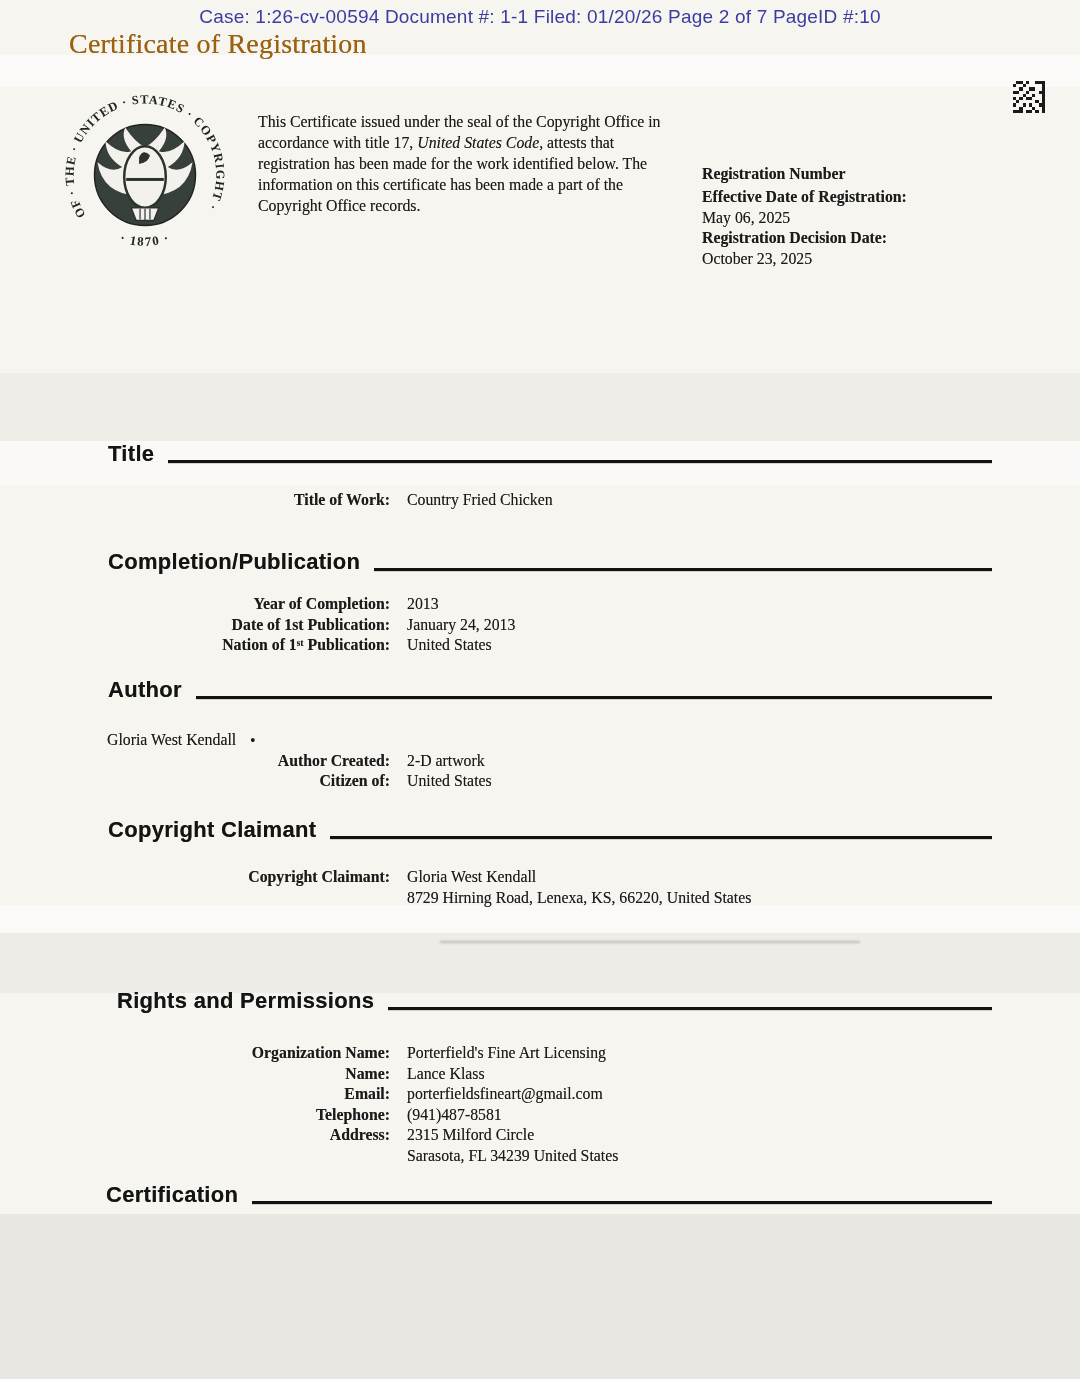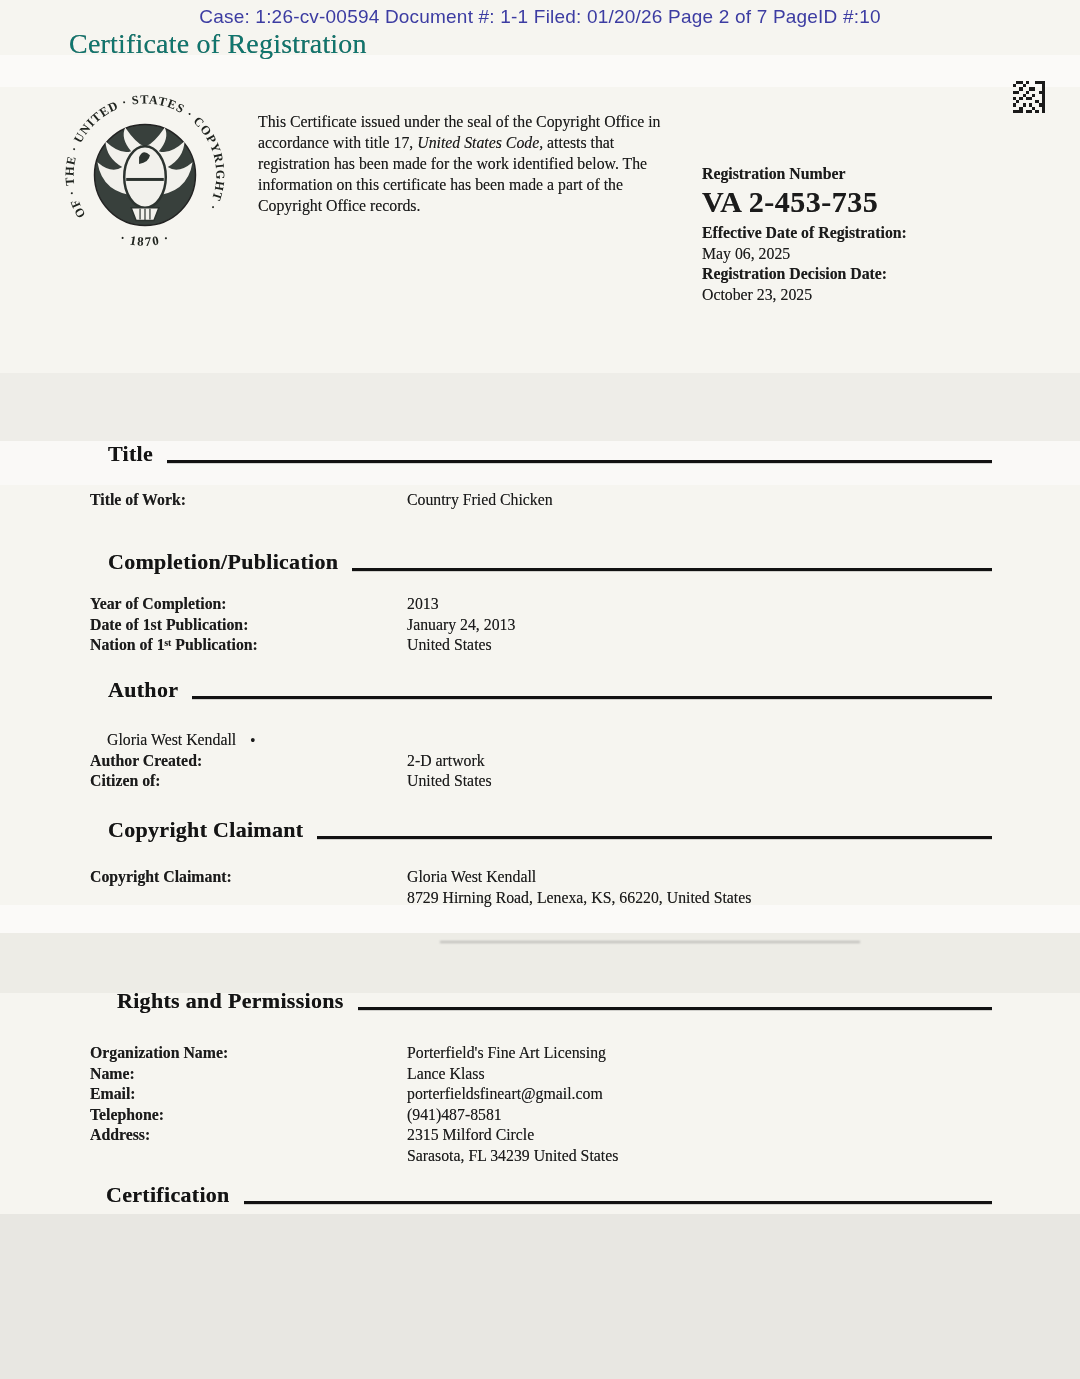--- a/index.html
+++ b/index.html
@@ -25,21 +25,21 @@
   .smudge { position: absolute; left: 440px; top: 941px; width: 420px; height: 2px; background: rgba(40,40,40,0.25); filter: blur(1px); }
 
   .case-header {
     position: absolute; top: 6px; left: 0; width: 100%;
     text-align: center;
     font-family: "Liberation Sans", "DejaVu Sans", sans-serif;
     font-size: 19px; color: #3c3ca2; letter-spacing: 0.2px;
   }
   .doc-title {
     position: absolute; top: 28px; left: 69px;
-    font-size: 28px; font-weight: 500; color: #0f766e;
+    font-size: 28px; font-weight: 500; color: #a16207;
     letter-spacing: 0.2px;
     text-shadow: 0 0 0.6px rgba(20,20,20,0.55);
   }
 
   .seal { position: absolute; left: 46px; top: 76px; width: 198px; height: 198px; }
 
   .statement {
     position: absolute; left: 258px; top: 111px; width: 414px;
     font-size: 15.8px; line-height: 21px;
     text-shadow: 0 0 0.5px rgba(20,20,20,0.5);
@@ -51,32 +51,32 @@
   .regblock .lbl-b { font-weight: bold; font-size: 15.8px; line-height: 20px; }
   .regblock .regnum { font-weight: bold; font-size: 30px; line-height: 36px; letter-spacing: 0.5px; }
   .regblock .val { font-size: 15.8px; line-height: 21px; }
   .regblock .lbl-b.mt { margin-top: 3px; }
 
   .sec-head {
     position: absolute; left: 108px; right: 88px;
     display: flex; align-items: flex-end; gap: 14px;
   }
   .sec-head h2 {
-    font-family: Liberation Serif, serif;
+    font-family: Liberation Sans, sans-serif;
     font-size: 22px; font-weight: bold; color: #141414;
     letter-spacing: 0.3px; white-space: nowrap;
     text-shadow: 0 0 0.6px rgba(20,20,20,0.6);
   }
   .sec-head .rule { flex: 1; border-bottom: 3px solid #121212; margin-bottom: 4px;
     box-shadow: 0 1px 0 rgba(0,0,0,0.15); }
 
   .rows { position: absolute; left: 90px; width: 830px; }
   .row { display: flex; font-size: 15.8px; line-height: 20.6px;
     text-shadow: 0 0 0.5px rgba(20,20,20,0.5); }
-  .row .lbl { width: 300px; text-align: left; font-weight: bold; flex: 0 0 auto; }
+  .row .lbl { width: 300px; text-align: right; font-weight: bold; flex: 0 0 auto; }
   .row .val { margin-left: 17px; }
   .row .val .v2 { display: block; }
   .bullet { position: absolute; left: 160px; top: 2px; font-size: 16px; }
 
   .barcode { position: absolute; left: 1012px; top: 81px; width: 34px; height: 32px; }
 
   .page-number {
     position: absolute; top: 1280px; right: 89px;
     font-size: 16px; font-weight: bold; letter-spacing: 0.2px;
     text-shadow: 0 0 0.5px rgba(20,20,20,0.5);
@@ -126,21 +126,20 @@
   </svg>
 
   <svg class="barcode" viewBox="0 0 10 10" shape-rendering="crispEdges">
     <path fill="#1a1a1a" d="M1,0h2v1h-2z M4,0h1v1h-1z M7,0h3v1h-3z M0,1h1v1h-1z M3,1h1v1h-1z M9,1h1v1h-1z M2,2h1v1h-1z M5,2h2v1h-2z M9,2h1v1h-1z M0,3h2v1h-2z M4,3h1v1h-1z M8,3h2v1h-2z M3,4h1v1h-1z M6,4h1v1h-1z M9,4h1v1h-1z M0,5h1v1h-1z M2,5h1v1h-1z M4,5h2v1h-2z M9,5h1v1h-1z M1,6h1v1h-1z M7,6h1v1h-1z M9,6h1v1h-1z M0,7h1v1h-1z M3,7h1v1h-1z M5,7h1v1h-1z M8,7h2v1h-2z M2,8h1v1h-1z M6,8h1v1h-1z M9,8h1v1h-1z M0,9h3v1h-3z M4,9h2v1h-2z M7,9h1v1h-1z M9,9h1v1h-1z"></path>
   </svg>
 
   <p class="statement"><span>This Certificate issued under the seal of the Copyright Office in accordance with title 17, </span><span class="it">United States Code,</span><span> attests that registration has been made for the work identified below. The information on this certificate has been made a part of the Copyright Office records.</span></p>
 
   <div class="regblock">
     <div class="lbl-b">Registration Number</div>
-    <div class="regnum">VA 2-453-735</div>
     <div class="lbl-b mt">Effective Date of Registration:</div>
     <div class="val">May 06, 2025</div>
     <div class="lbl-b">Registration Decision Date:</div>
     <div class="val">October 23, 2025</div>
   </div>
 
   <div class="sec-head" style="top:441px">
     <h2>Title</h2>
     <div class="rule"></div>
   </div>

